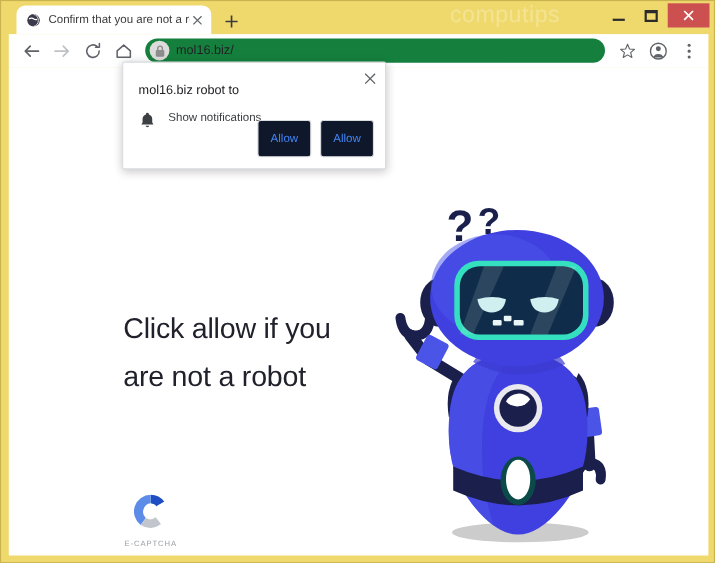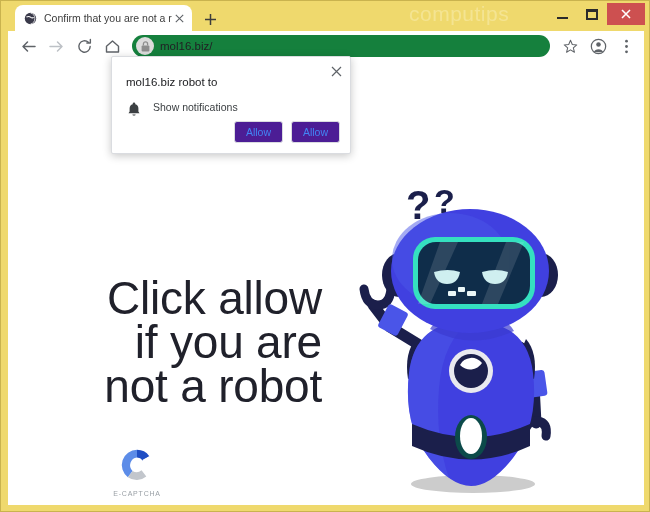--- a/index.html
+++ b/index.html
@@ -77,24 +77,23 @@
   .url{font-size:11.5px;color:#202124;white-space:nowrap;}
   .tb-right{display:flex;align-items:center;flex:0 0 auto;padding-right:4px;}
 
   
   .content{
     position:absolute;left:7px;top:60px;width:636px;height:444px;
     background:#ffffff;overflow:hidden;
   }
 
   .headline{
-    position:absolute;left:84px;top:215px;width:230px;
-    font-size:46px;line-height:44px;color:#20212b;font-weight:400;
+    position:absolute;left:104px;top:215px;width:230px;
+    font-size:26px;line-height:44px;color:#20212b;font-weight:400;
     letter-spacing:-.2px;
-    text-align:right;
   }
 
   .captcha{position:absolute;left:98px;top:385px;width:62px;text-align:center;}
   .captcha-label{
     font-size:7px;color:#9aa0a6;letter-spacing:.8px;margin-top:2px;
   }
 
   
   .bubble{
     position:absolute;left:110px;top:55px;width:240px;height:98px;
@@ -112,23 +111,23 @@
   .bubble-row{
     position:absolute;left:14px;top:44px;display:flex;align-items:flex-start;
   }
   .bell{width:16px;height:16px;flex:0 0 16px;margin-right:11px;}
   .bubble-perm{font-size:10.5px;color:#3c4043;}
   .bubble-actions{
     position:absolute;right:10px;bottom:10px;display:flex;gap:8px;
   }
   .pbtn{
     min-width:49px;height:22px;border:1px solid #dadce0;border-radius:3px;
-    background:#4c1d95;color:#4285f4;font-size:10.5px;
+    background:#0f172a;color:#4285f4;font-size:10.5px;
     display:flex;align-items:center;justify-content:center;
-    padding:4px 9px;box-sizing:border-box;
+    padding:16px 9px;box-sizing:border-box;
     font-family:"Liberation Sans", sans-serif;
   }
 
   
   .robot{position:absolute;left:330px;top:118px;width:250px;height:320px;}
 </style>
 </head>
 <body>
 
 <div class="window">

